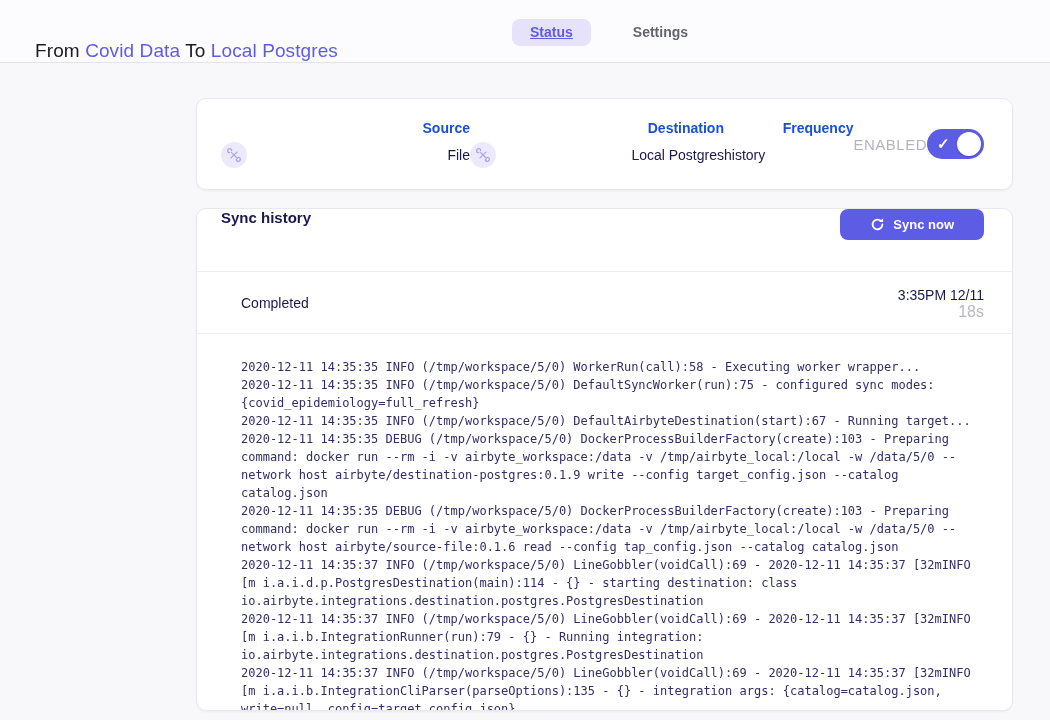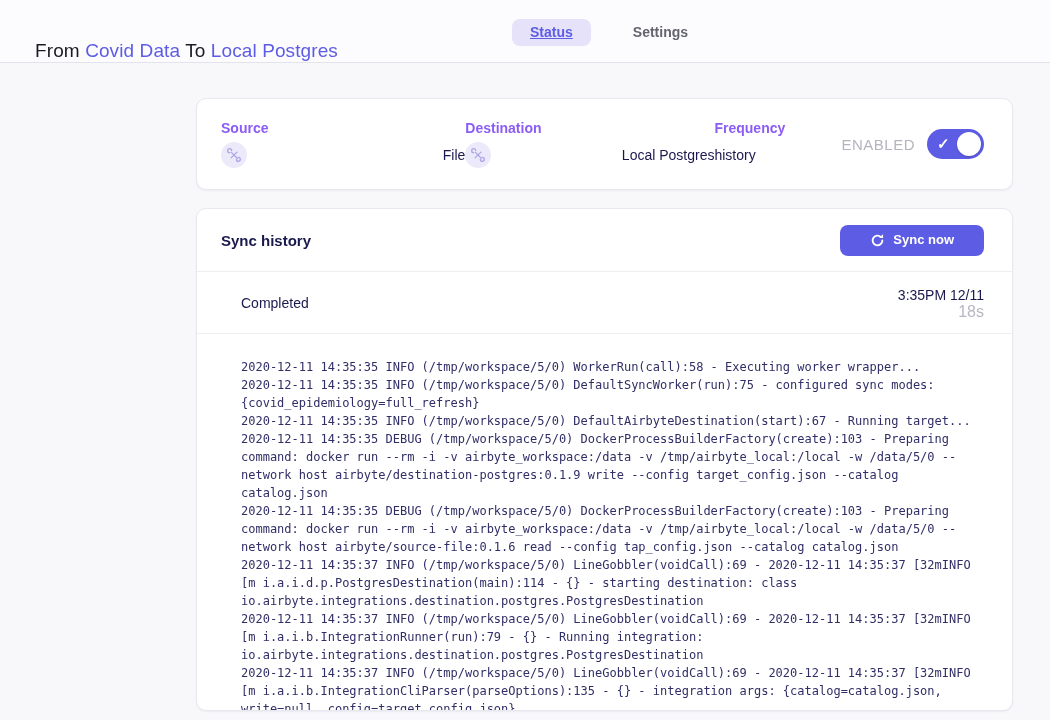--- a/index.html
+++ b/index.html
@@ -30,43 +30,43 @@
     box-shadow:0 1px 2px rgba(26,25,77,.06);
   }
   .info-card {
     margin-top:35px; height:92px;
     display:flex; align-items:center; padding:0 28px 0 24px;
   }
   .info-col { display:flex; flex-direction:column; gap:6px; }
   .info-col.c1 { width:250px; }
   .info-col.c2 { width:255px; }
   .info-col.c3 { width:130px; }
-  .info-label { font-size:14px; font-weight:700; color:#8b5cf6; }
+  .info-label { font-size:14px; font-weight:700; color:#1d4ed8;text-align:right; }
   .info-value { display:flex; align-items:center; gap:9px; min-height:26px; font-size:14px; color:#1a194d;justify-content:space-between; }
   .connector-circle {
     width:26px; height:26px; border-radius:50%; background:#eceafa;
     display:flex; align-items:center; justify-content:center; flex:0 0 26px;
   }
-  .enabled-group { margin-left:auto; display:flex; align-items:center; gap:12px; }
+  .enabled-group { margin-left:auto; display:flex; align-items:center; }
   .enabled-label { font-size:15px; color:#b4b4bf; letter-spacing:.5px; }
   .toggle {
     position:relative; width:57px; height:30px; border-radius:15px;
     background:#5d5ce4; cursor:pointer;
   }
   .toggle .check {
     position:absolute; left:10px; top:6px; color:#ffffff; font-size:15px; font-weight:700;
   }
   .toggle .knob {
     position:absolute; right:3px; top:3px; width:24px; height:24px; border-radius:50%;
     background:#ffffff; box-shadow:0 1px 2px rgba(0,0,0,.18);
   }
   
   .history-card { margin-top:18px; height:503px; overflow:hidden; display:flex; flex-direction:column; }
   .history-header {
-    height:62px; flex:0 0 62px; display:flex; align-items:center;
+    height:62px; flex:0 0 62px; display:flex; align-items:flex-start;
     padding:0 28px 0 24px;
   }
   .history-title { font-size:15px; font-weight:700; color:#1a194d; }
   .sync-now-btn {
     margin-left:auto; display:flex; align-items:center; gap:8px;
     background:#5d5ce4; color:#ffffff; border:none; border-radius:8px;
     font-family:"Liberation Sans", sans-serif;
     font-size:13px; font-weight:700; padding:8px 30px; cursor:pointer; line-height:14px;
   }
   .attempt-row {

